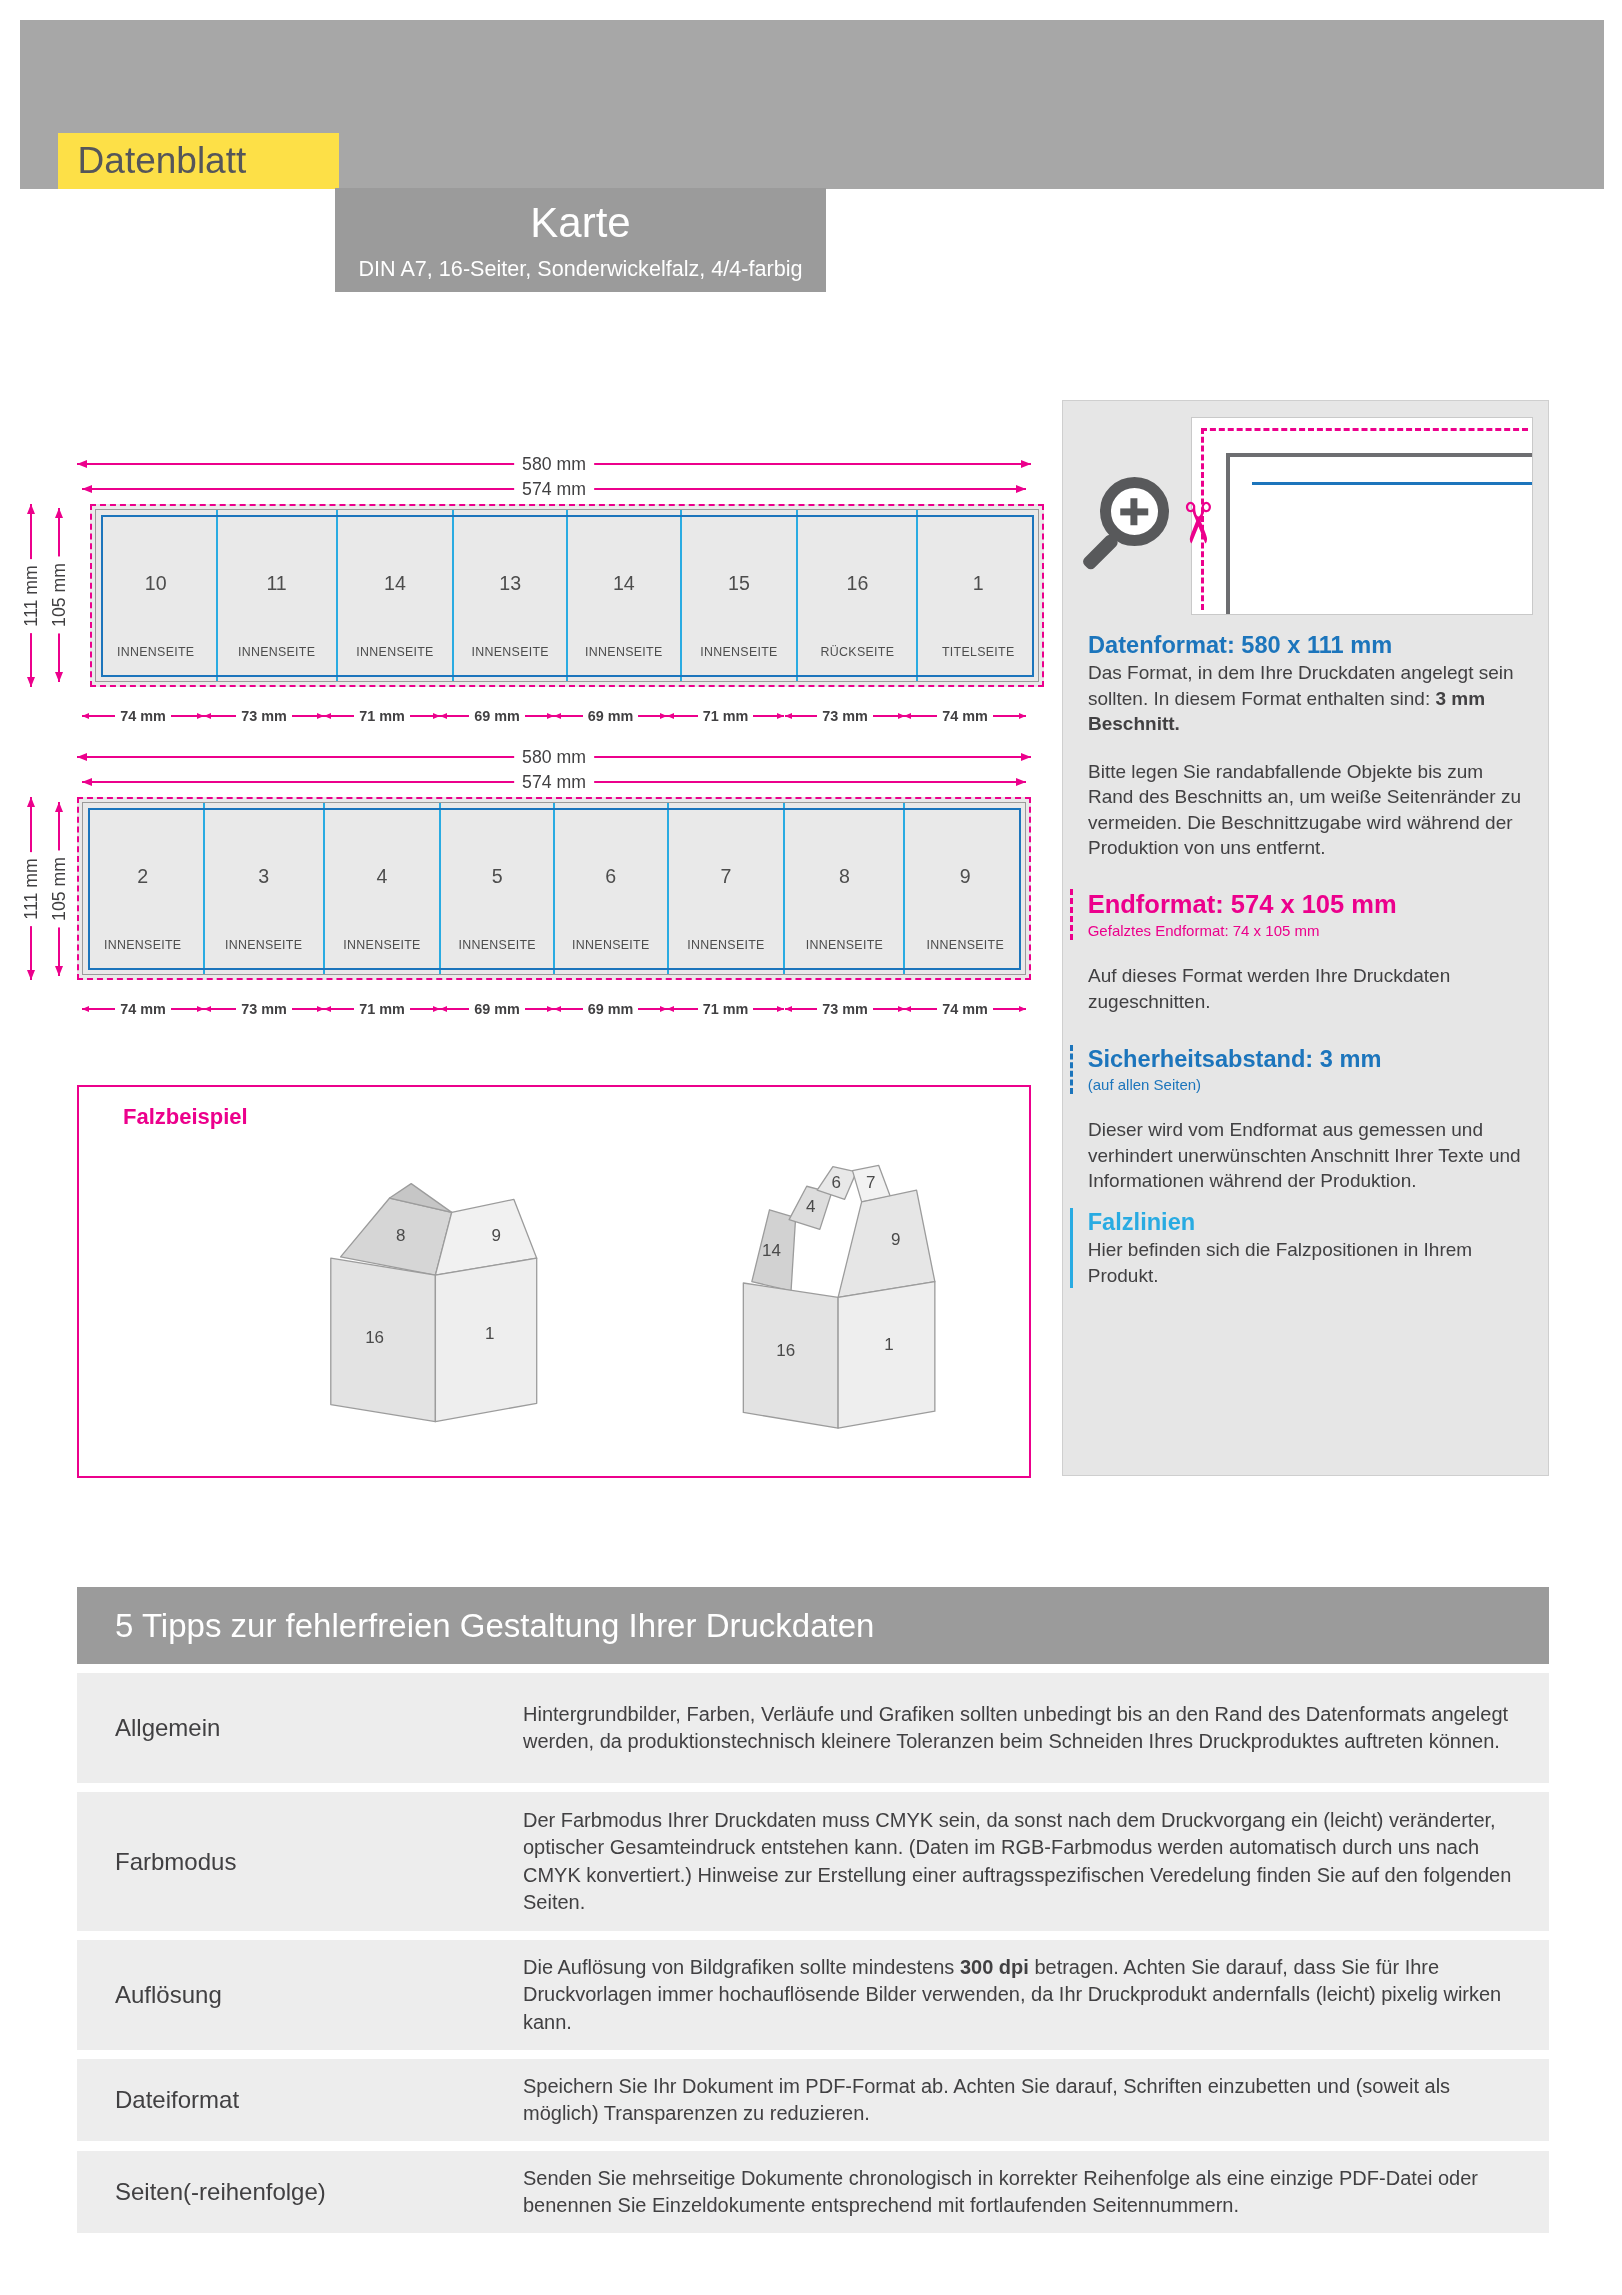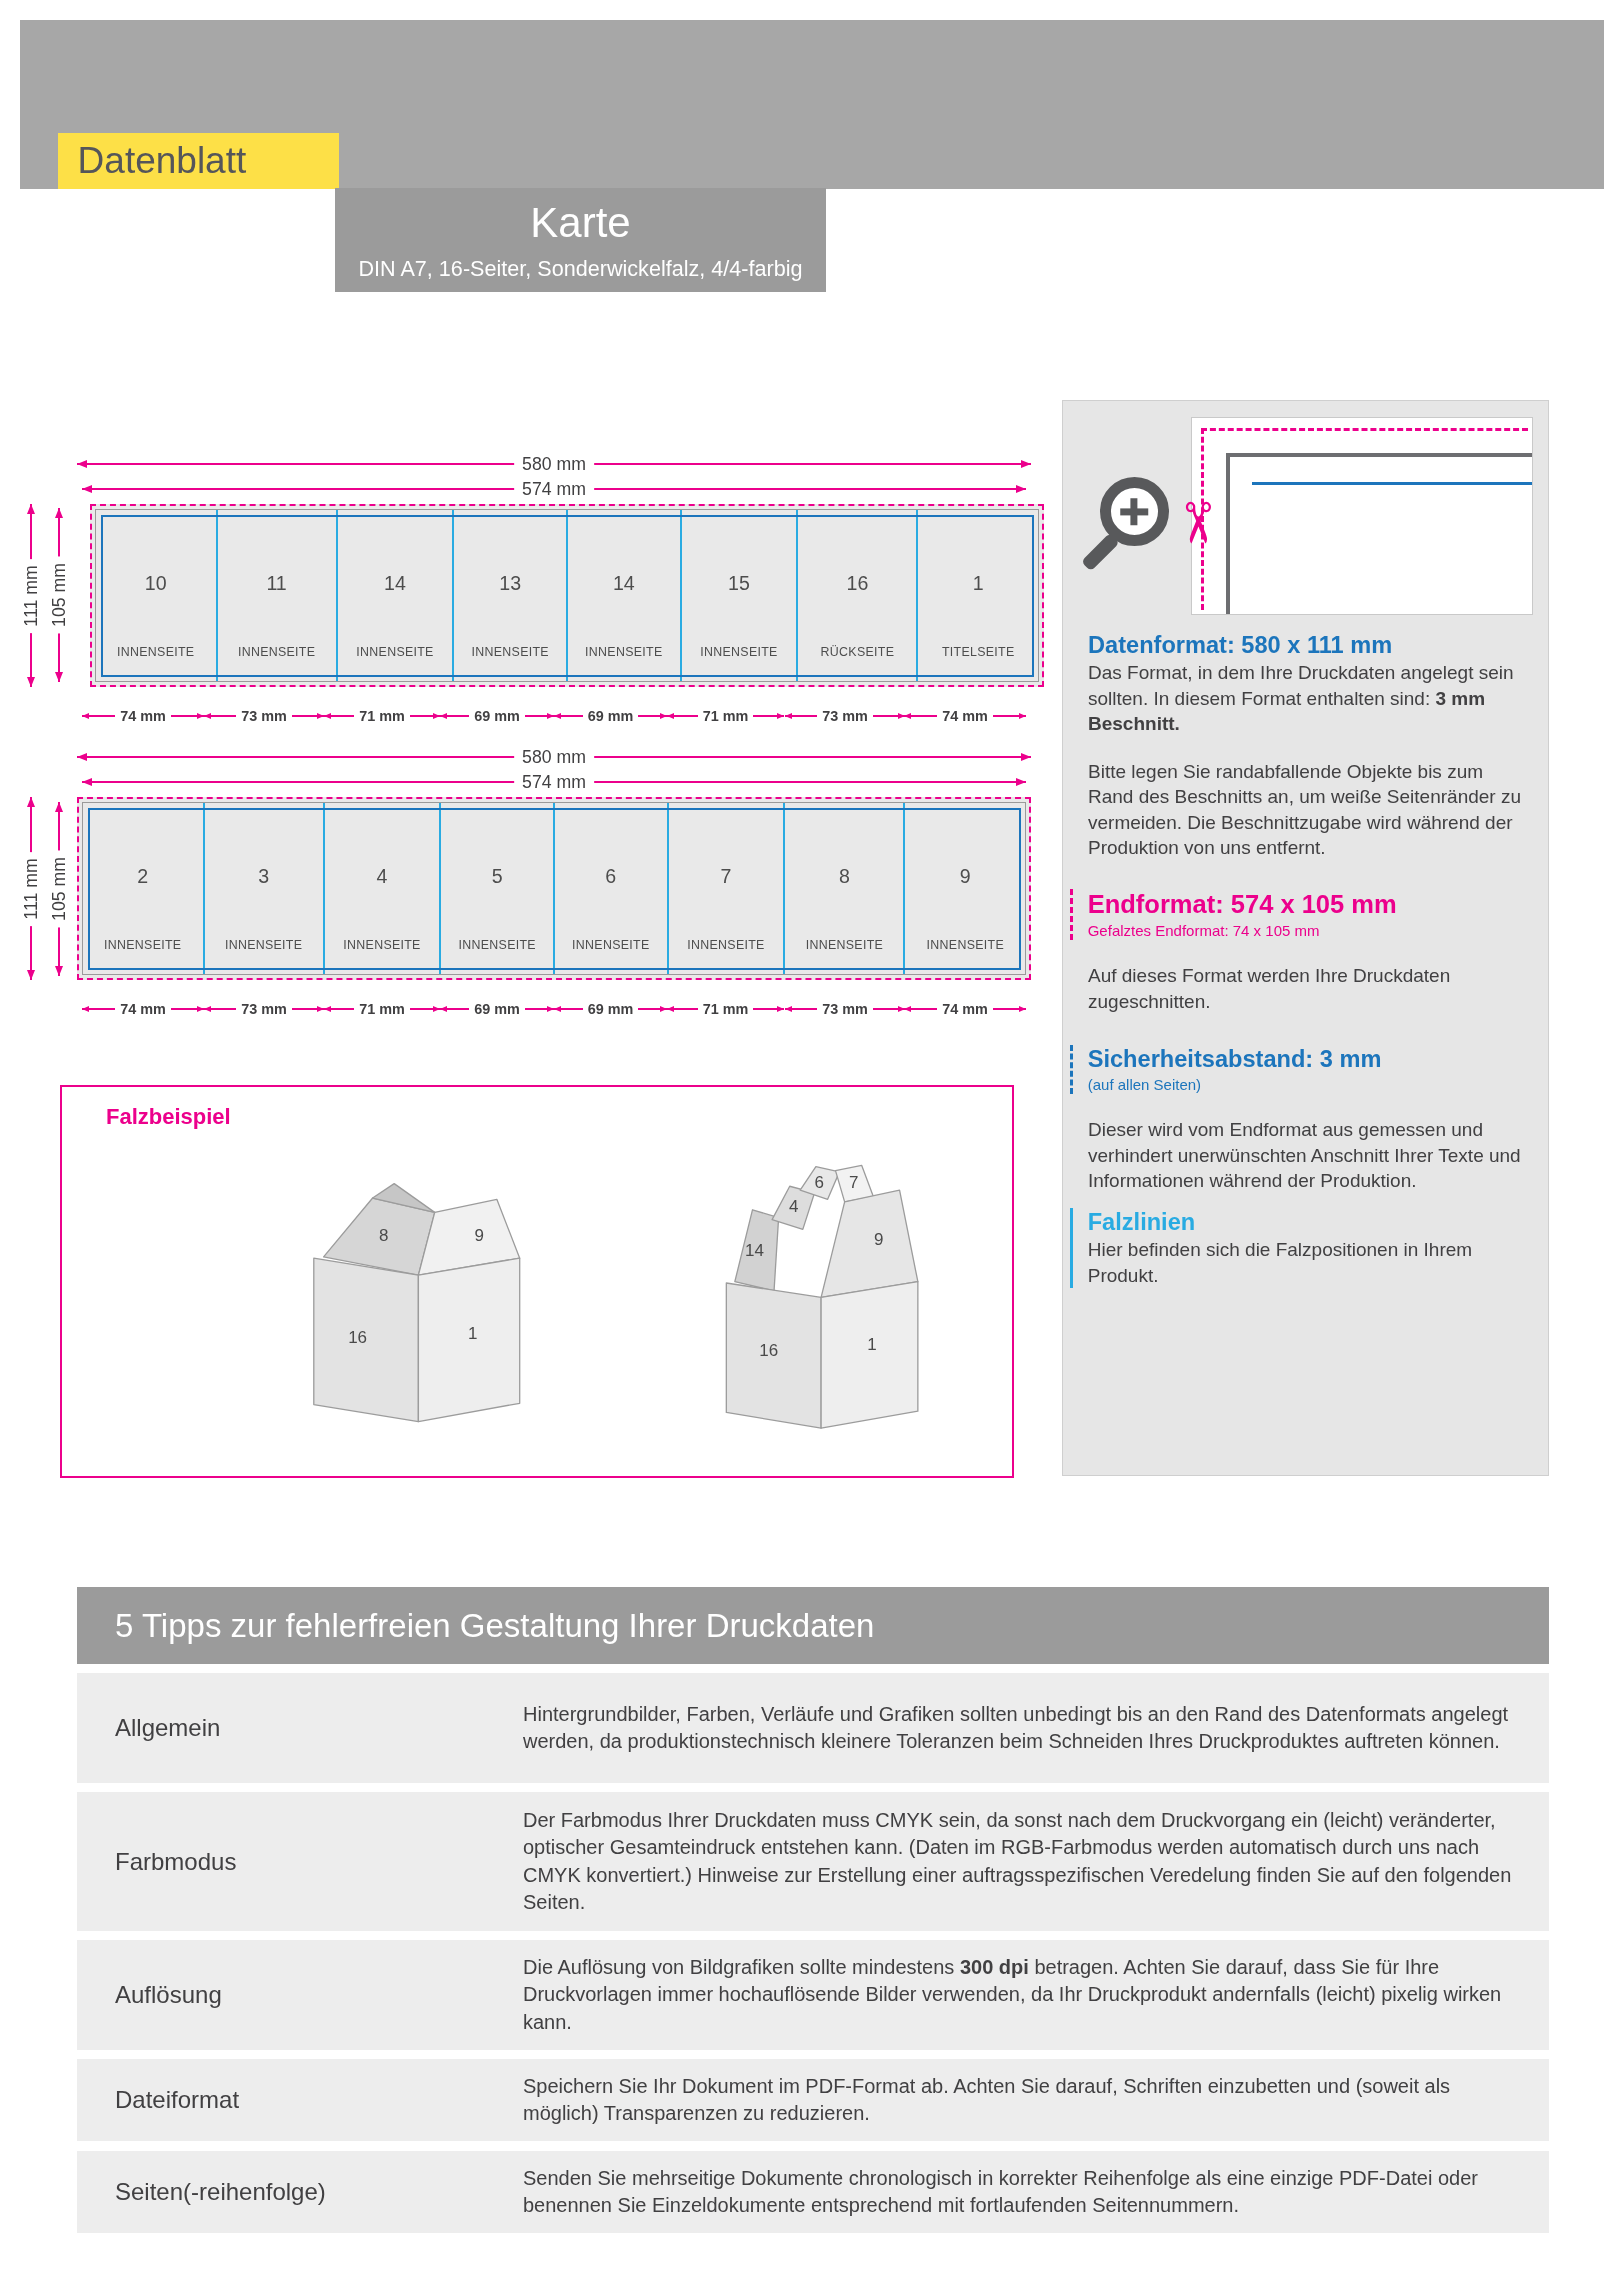--- a/index.html
+++ b/index.html
@@ -32,21 +32,21 @@
   .panels{position:absolute;inset:3.9px;display:flex}
   .panel{position:relative;flex:1 1 0}
   .panel.w74{flex-grow:74}.panel.w73{flex-grow:73}.panel.w71{flex-grow:71}.panel.w69{flex-grow:69}
   .panel:not(:last-child){border-right:2px solid #29abe2}
   .panel .num{position:absolute;top:36%;left:0;width:100%;text-align:center;font-size:19.6px;color:#4d4d4d}
   .panel .side{position:absolute;bottom:22px;left:0;width:100%;text-align:center;font-size:12.4px;color:#4d4d4d;letter-spacing:0.3px}
   .trimline{position:absolute;inset:2.6px;border:1.3px solid #9a9a9a;pointer-events:none}
   .safeline{position:absolute;inset:8.5px;border:2px solid #1c75bc;pointer-events:none}
 
   
-  .falz{position:absolute;left:60px;top:1085px;width:954px;height:393px;border:2px solid #ec008c;background:#fff;box-sizing:border-box}
+  .falz{position:absolute;left:77px;top:1085px;width:954px;height:393px;border:2px solid #ec008c;background:#fff;box-sizing:border-box}
   .falz-label{position:absolute;left:44px;top:17px;font-size:22px;font-weight:bold;color:#ec008c}
   .falz svg{position:absolute;top:39px}
   .falz svg text{font-size:26px;fill:#4a4a4a;text-anchor:middle;font-family:"Liberation Sans",sans-serif}
   .falz-left{left:157px}
   .falz-right{left:563px}
 
   
   .sidebar{position:absolute;left:1062px;top:400px;width:487px;height:1076px;background:#e6e6e6;border:1.3px solid #cfcfcf;box-sizing:border-box}
   .detail-box{position:absolute;left:128px;top:15.7px;width:340px;height:196px;background:#fff;border:0.7px solid #c9c9c9}
   .d-dash-h{position:absolute;left:9.2px;right:3.9px;top:10.5px;border-top:3.3px dashed #ec008c}

